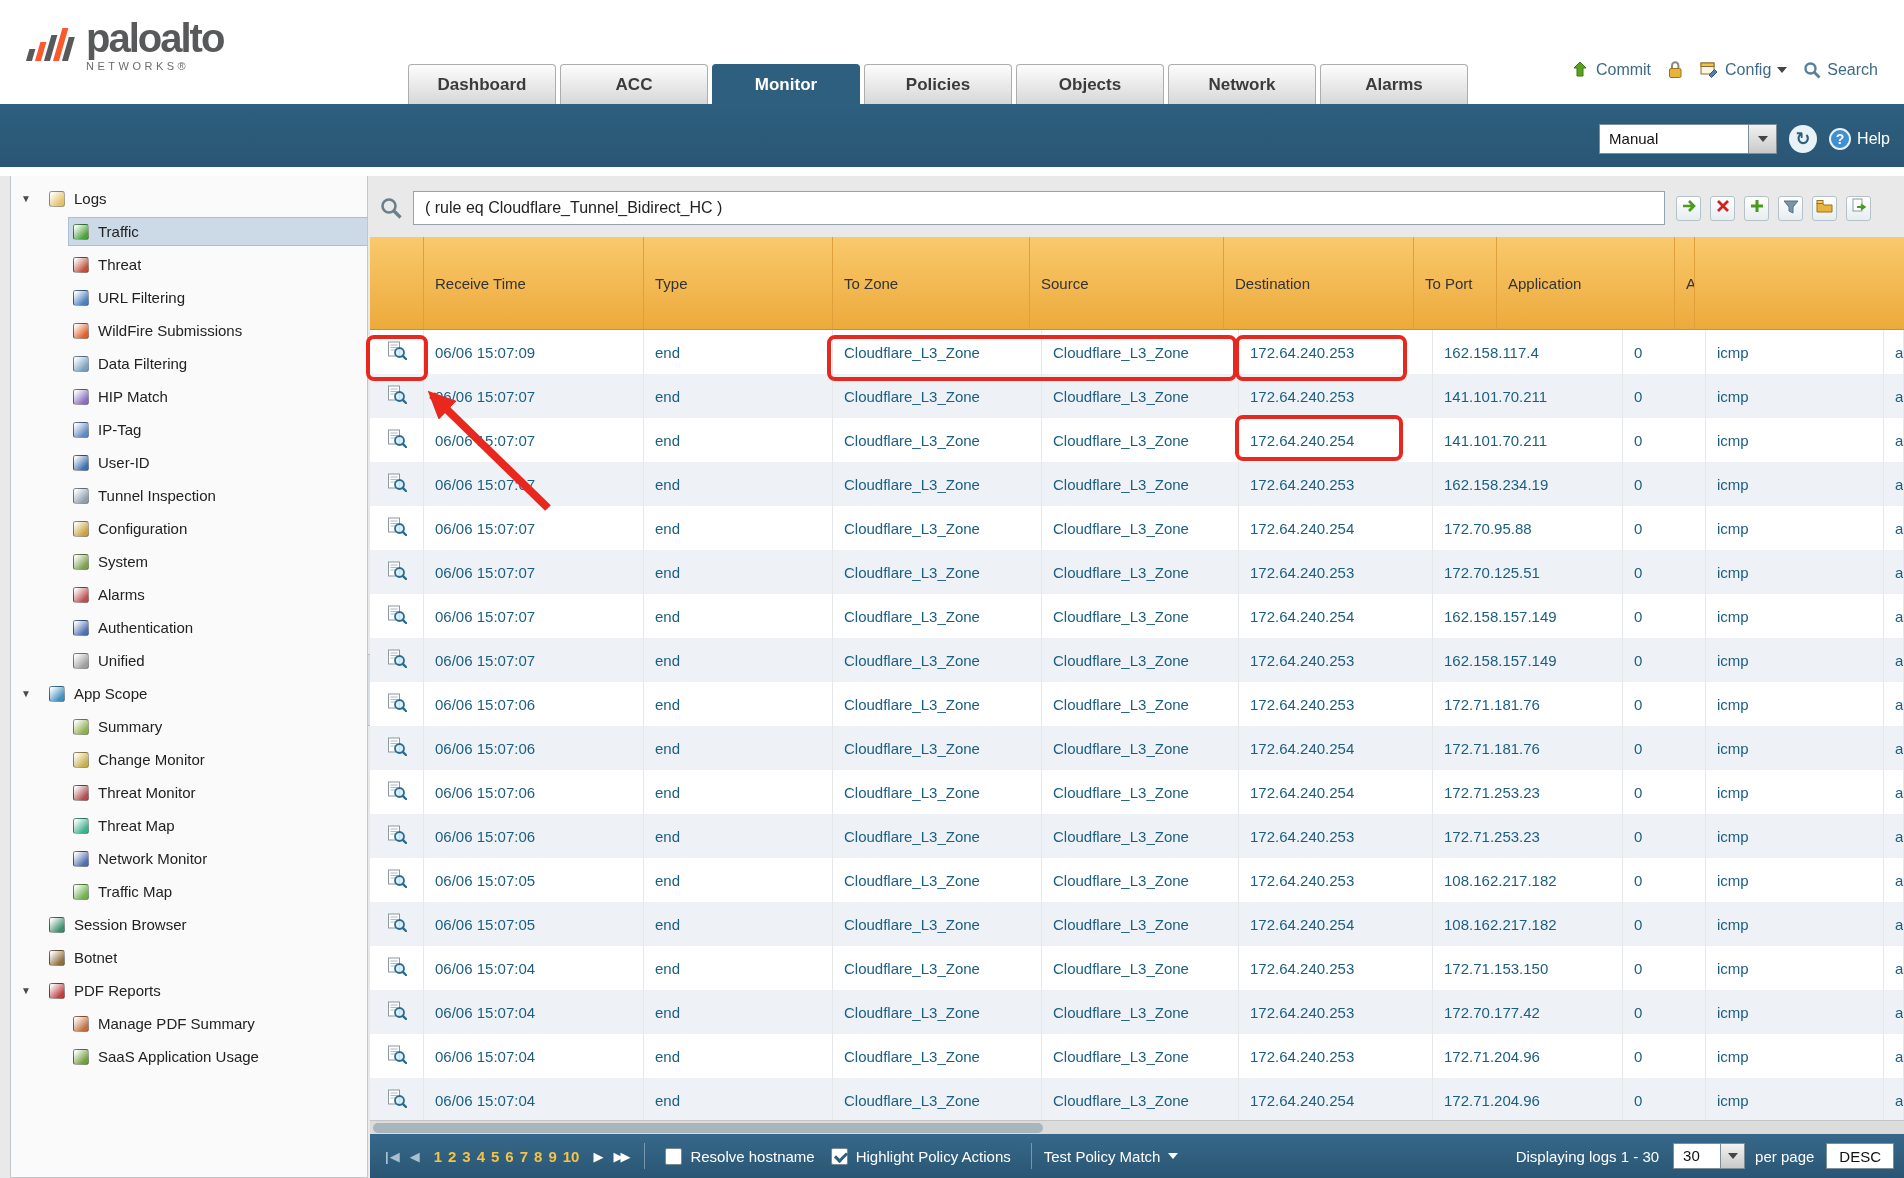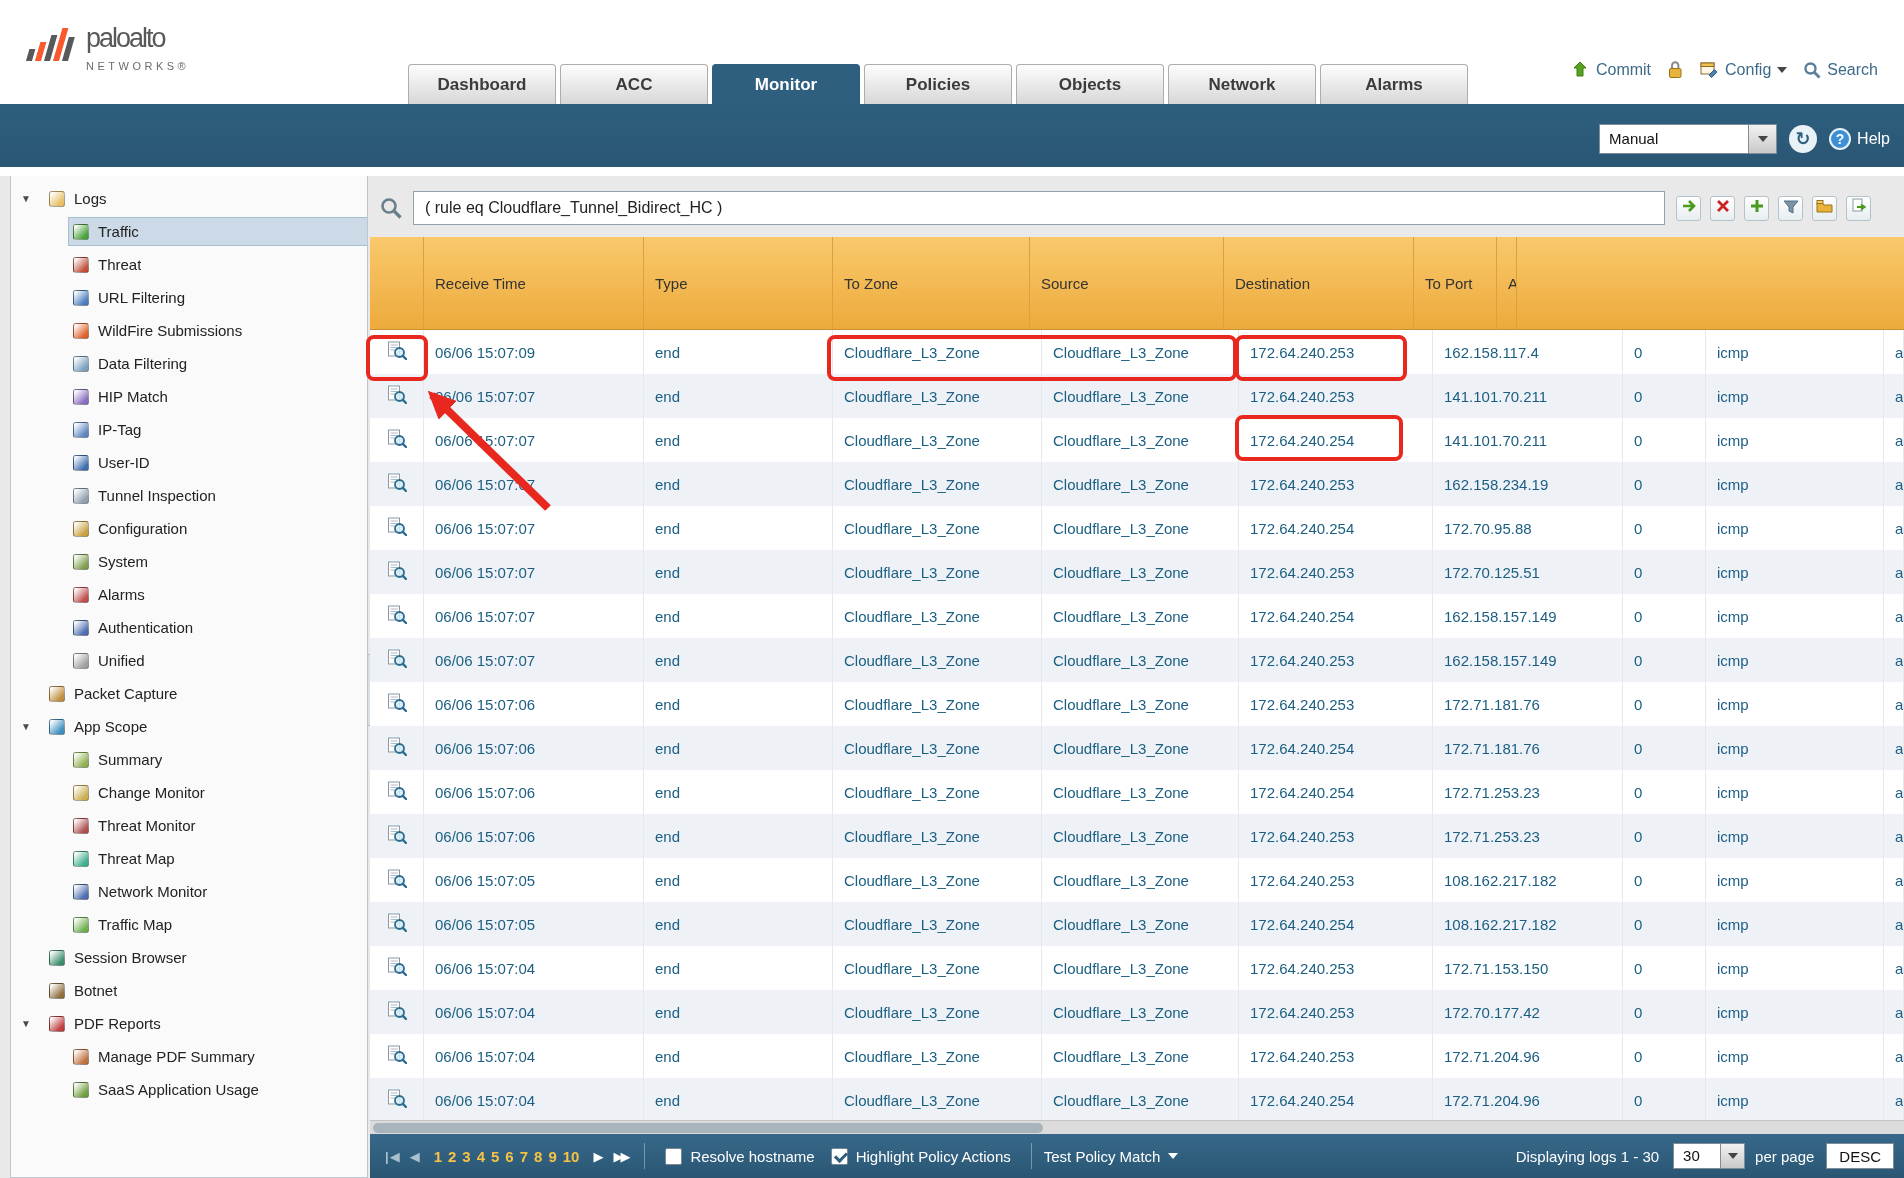--- a/index.html
+++ b/index.html
@@ -2,21 +2,21 @@
 <html style="--teal_band: #2e5f7f; --teal_band_dark: #2a5674; --table_header_top: #f9c96c; --table_header_bottom: #edaa3c; --row_alt: #eef2f7; --cell_text: #1b5e82; --page_number: #f6c344; --selected_tree_item: #ccd9e6; --annotation_red: #e8281e; --brand_orange: #fa582d; --brand_gray: #58595b;"><head>
 <meta charset="utf-8">
 <style>
   * { box-sizing: border-box; margin: 0; padding: 0; }
   html,body { width:1904px; height:1178px; overflow:hidden; }
   body { font-family:"Liberation Sans","DejaVu Sans",sans-serif; background:#fff; position:relative; }
 
   
   .top-header { position:absolute; top:0; left:0; right:0; height:104px; background:#fff; }
   .brand { position:absolute; left:22px; top:18px; display:flex; align-items:center; gap:8px; }
-  .brand-name { font-size:27px; font-weight:normal; color:var(--brand_gray,#58595b); letter-spacing:-2px; line-height:40px; }
+  .brand-name { font-size:40px; font-weight:bold; color:var(--brand_gray,#58595b); letter-spacing:-2px; line-height:40px; }
   .brand-sub { font-size:11px; letter-spacing:3.5px; color:#6a6b6e; margin-top:2px; }
   .nav-tabs { position:absolute; left:408px; bottom:0; display:flex; gap:4px; }
   .tab { width:148px; height:40px; line-height:40px; text-align:center; font-size:17px; font-weight:bold;
          color:#3b3b3b; background:linear-gradient(#fdfdfd,#d7d7d7); border:1px solid #adadad; border-bottom:none;
          border-radius:4px 4px 0 0; cursor:pointer; }
   .tab.active { background:var(--teal_band,#2e5f7f); color:#fff; border-color:var(--teal_band,#2e5f7f); }
   .header-actions { position:absolute; right:26px; top:60px; display:flex; align-items:center; gap:16px;
                     color:#3d6a88; font-size:16px; }
   .hact { display:flex; align-items:center; gap:6px; cursor:pointer; }
   .tri-down { width:0; height:0; border-left:5px solid transparent; border-right:5px solid transparent; border-top:6px solid #444; display:inline-block; }
@@ -272,27 +272,20 @@
             <span class="tree-label">Authentication</span>
           </span>
         </div>
         <div class="tree-row lvl1">
           <span class="hl">
             <span class="tree-icon" style="--ic: #9f9f9f;"></span>
             <span class="tree-label">Unified</span>
           </span>
         </div>
         <div class="tree-row lvl0">
-          <span class="caret"></span>
-          <span class="hl">
-            <span class="tree-icon" style="--ic: #c08f3f;"></span>
-            <span class="tree-label">Packet Capture</span>
-          </span>
-        </div>
-        <div class="tree-row lvl0">
           <span class="caret">▼</span>
           <span class="hl">
             <span class="tree-icon" style="--ic: #3f8fc0;"></span>
             <span class="tree-label">App Scope</span>
           </span>
         </div>
         <div class="tree-row lvl1">
           <span class="hl">
             <span class="tree-icon" style="--ic: #8fb04f;"></span>
             <span class="tree-label">Summary</span>
@@ -411,20 +404,21 @@
 
     <div class="log-table">
       <div class="thead">
           <div class="th" style="width: 54px;"></div>
           <div class="th" style="width: 220px;">Receive Time</div>
           <div class="th" style="width: 189px;">Type</div>
           <div class="th" style="width: 197px;">To Zone</div>
           <div class="th" style="width: 194px;">Source</div>
           <div class="th" style="width: 190px;">Destination</div>
           <div class="th" style="width: 83px;">To Port</div>
+          <div class="th" style="width: 178px;">Application</div>
           <div class="th" style="width: 20px;">A</div>
         </div>
       <div class="tbody">
           <div class="tr">
             <div class="td detail" style="width: 54px;">
               <span>
   <svg width="20" height="19" viewBox="0 0 20 19">
     <rect x="1.5" y="1" width="11" height="14" fill="#fefefe" stroke="#8a99a3"></rect>
     <line x1="3.5" y1="4" x2="10.5" y2="4" stroke="#aebbc4"></line>
     <line x1="3.5" y1="6.5" x2="10.5" y2="6.5" stroke="#aebbc4"></line>

